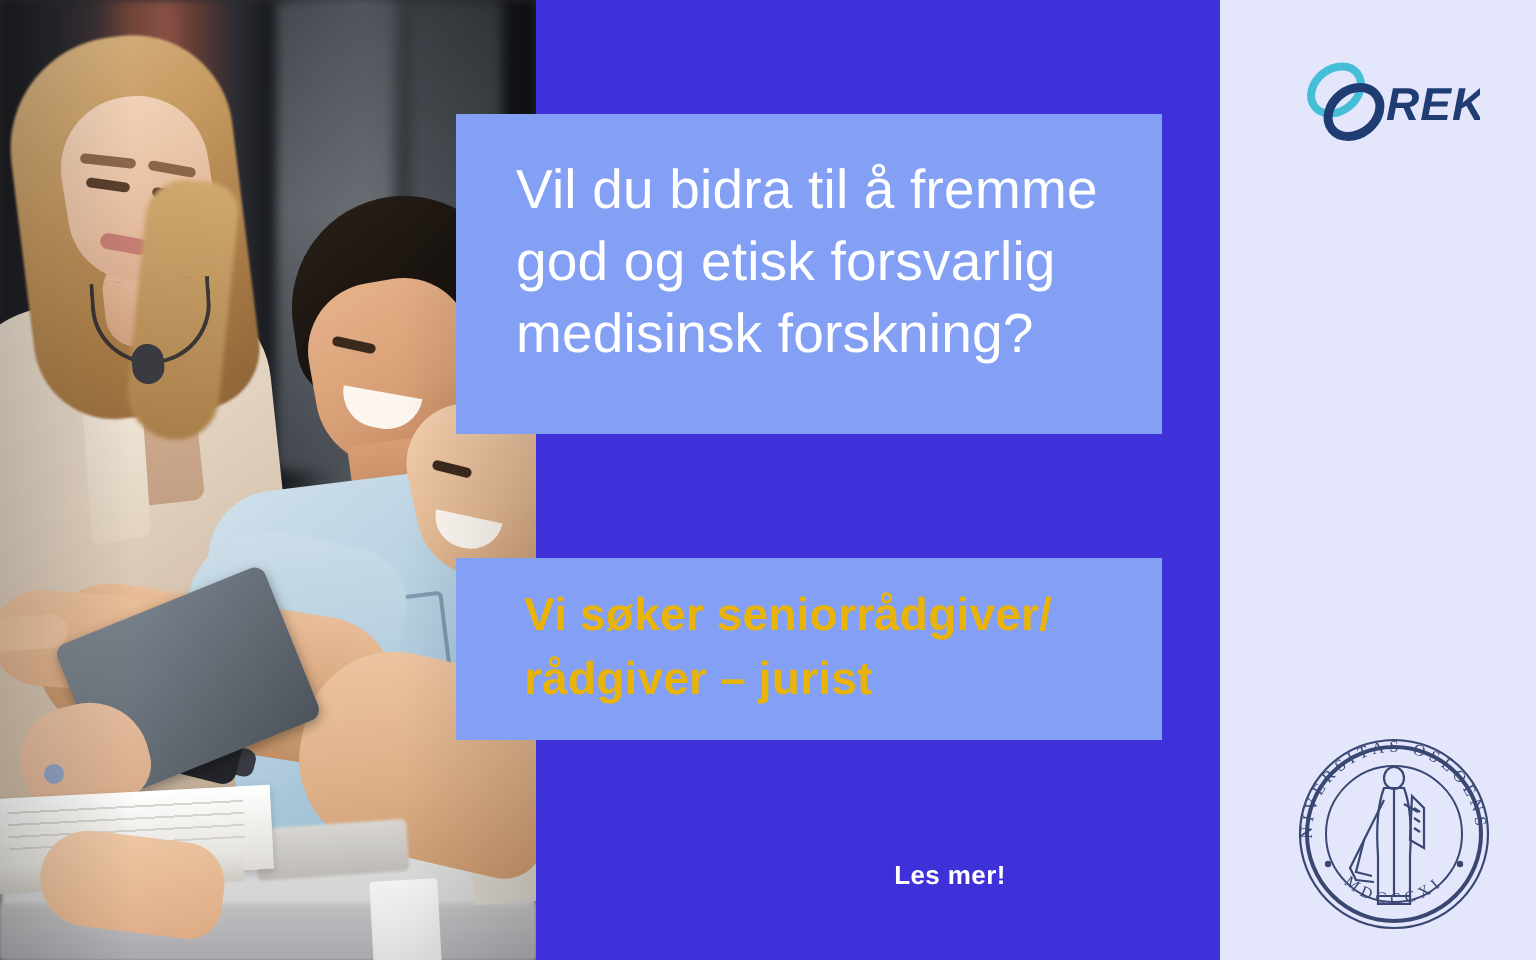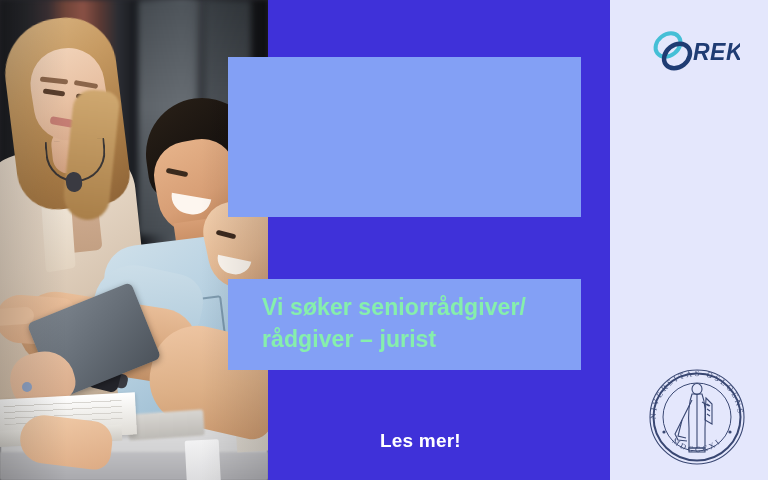--- a/index.html
+++ b/index.html
@@ -340,32 +340,32 @@
     left: 258px; top: 77px; width: 310px;
     color: #ffffff;
     font-size: 27.5px;
     line-height: 36px;
     font-weight: 400;
     letter-spacing: .1px;
   }
   .subline {
     position: absolute;
     left: 262px; top: 291px; width: 316px;
-    color: #86efac;
+    color: #eab308;
     font-size: 23px;
     line-height: 32px;
     font-weight: 700;
     letter-spacing: .1px;
   }
   .cta {
     position: absolute;
     left: 380px; top: 430px; width: 190px;
-    text-align: left;
+    text-align: center;
     color: #ffffff;
-    font-size: 19px;
+    font-size: 13px;
     font-weight: 700;
     letter-spacing: .2px;
   }
 
   
   .rek-logo {
     position: absolute;
     left: 650px; top: 28px;
     width: 90px; height: 46px; font-style: italic;
   }
@@ -444,20 +444,21 @@
       <div class="book"></div>
       <div class="book-lines"></div>
       <div class="book2"></div>
       <div class="p3-hand"></div>
 
       <div class="photo-vignette"></div>
     </div>
   </div>
 
   <div class="panel panel-head"></div>
+  <div class="headline">Vil du bidra til å fremme god og etisk forsvarlig medisinsk forskning?</div>
 
   <div class="panel panel-sub"></div>
   <div class="subline">Vi søker seniorrådgiver/ rådgiver – jurist</div>
 
   <div class="cta">Les mer!</div>
 
   <div class="rek-logo">
     <svg viewBox="0 0 90 46" width="90" height="46">
       <g>
         <ellipse cx="18" cy="17" rx="13.5" ry="10.5" transform="rotate(-38 18 17)" fill="none" stroke="#45BFD6" stroke-width="4"></ellipse>

